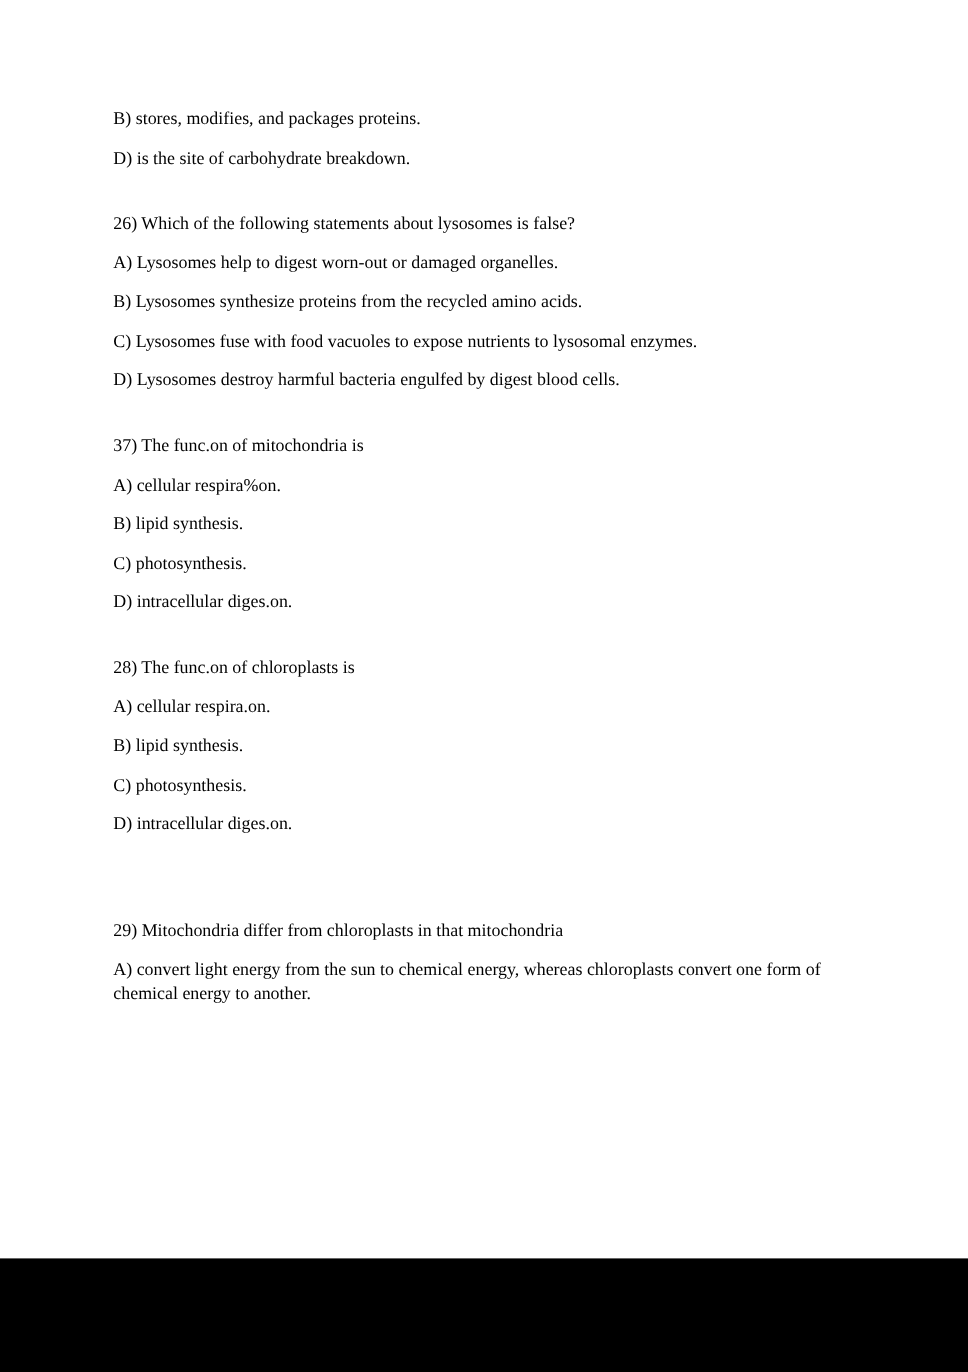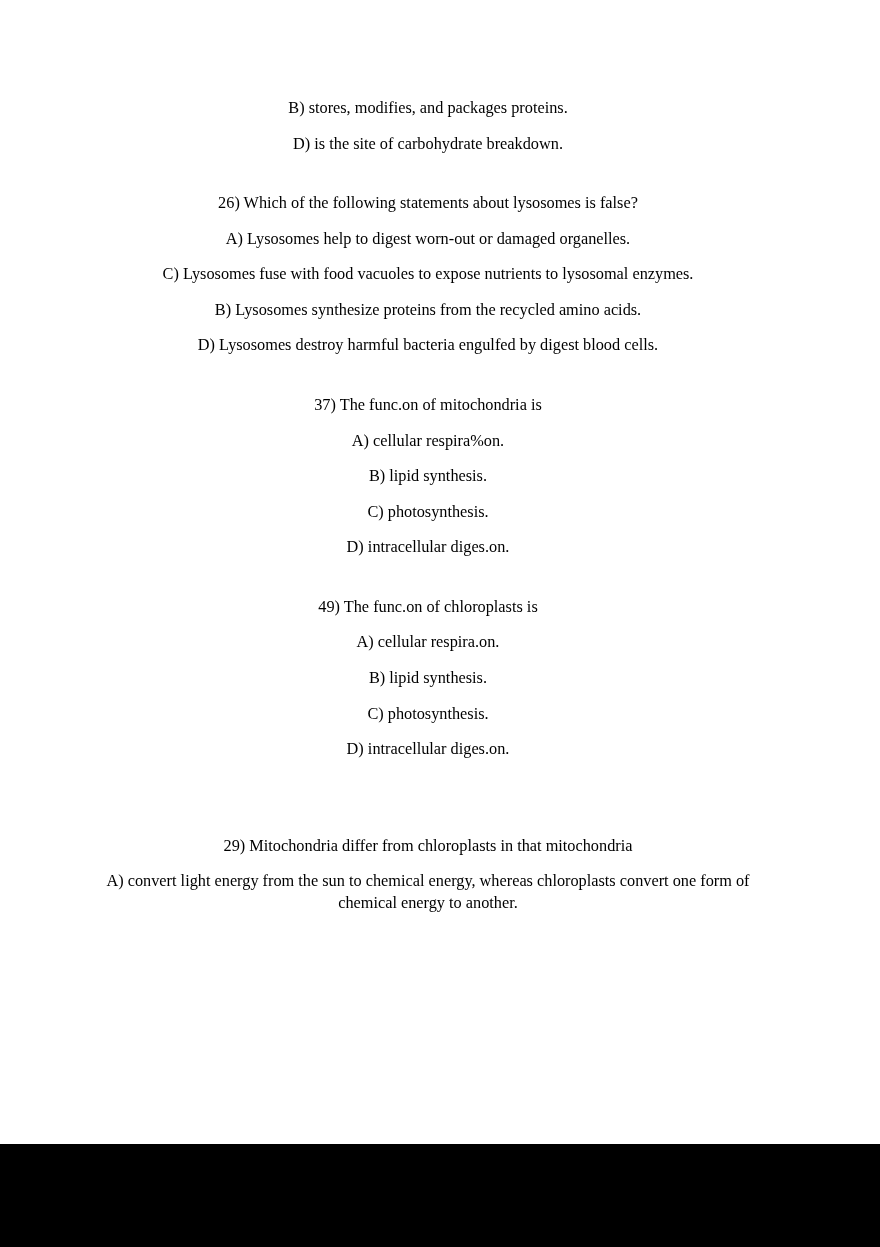--- a/index.html
+++ b/index.html
@@ -18,21 +18,20 @@
     position: absolute;
     left: 103px;
     top: 97px;
     width: 650px;
     color: var(--text-color, #000000);
     font-size: 16.3px;
     line-height: 21.5px;
   }
   .para {
     margin: 0 0 14.1px 0;
-    text-align: center;
   }
   .q-gap {
     margin-top: 38px;
   }
   .big-gap {
     margin-top: 75px;
   }
   .footer-bar {
     position: absolute;
     left: 0;
@@ -45,31 +44,31 @@
 </head>
 <body style="--page-bg: #ffffff; --text-color: #000000; --footer-bar-color: #000000;">
 
 <div class="doc-content">
 
   <p class="para">B) stores, modifies, and packages proteins.</p>
   <p class="para">D) is the site of carbohydrate breakdown.</p>
 
   <p class="para q-gap">26) Which of the following statements about lysosomes is false?</p>
   <p class="para">A) Lysosomes help to digest worn-out or damaged organelles.</p>
+  <p class="para">B) Lysosomes synthesize proteins from the recycled amino acids.</p>
   <p class="para">C) Lysosomes fuse with food vacuoles to expose nutrients to lysosomal enzymes.</p>
-  <p class="para">B) Lysosomes synthesize proteins from the recycled amino acids.</p>
   <p class="para">D) Lysosomes destroy harmful bacteria engulfed by digest blood cells.</p>
 
   <p class="para q-gap">37) The func.on of mitochondria is</p>
   <p class="para">A) cellular respira%on.</p>
   <p class="para">B) lipid synthesis.</p>
   <p class="para">C) photosynthesis.</p>
   <p class="para">D) intracellular diges.on.</p>
 
-  <p class="para q-gap">49) The func.on of chloroplasts is</p>
+  <p class="para q-gap">28) The func.on of chloroplasts is</p>
   <p class="para">A) cellular respira.on.</p>
   <p class="para">B) lipid synthesis.</p>
   <p class="para">C) photosynthesis.</p>
   <p class="para">D) intracellular diges.on.</p>
 
   <p class="para big-gap">29) Mitochondria differ from chloroplasts in that mitochondria</p>
   <p class="para">A) convert light energy from the sun to chemical energy, whereas chloroplasts convert one form of chemical energy to another.</p>
 
 </div>
 

